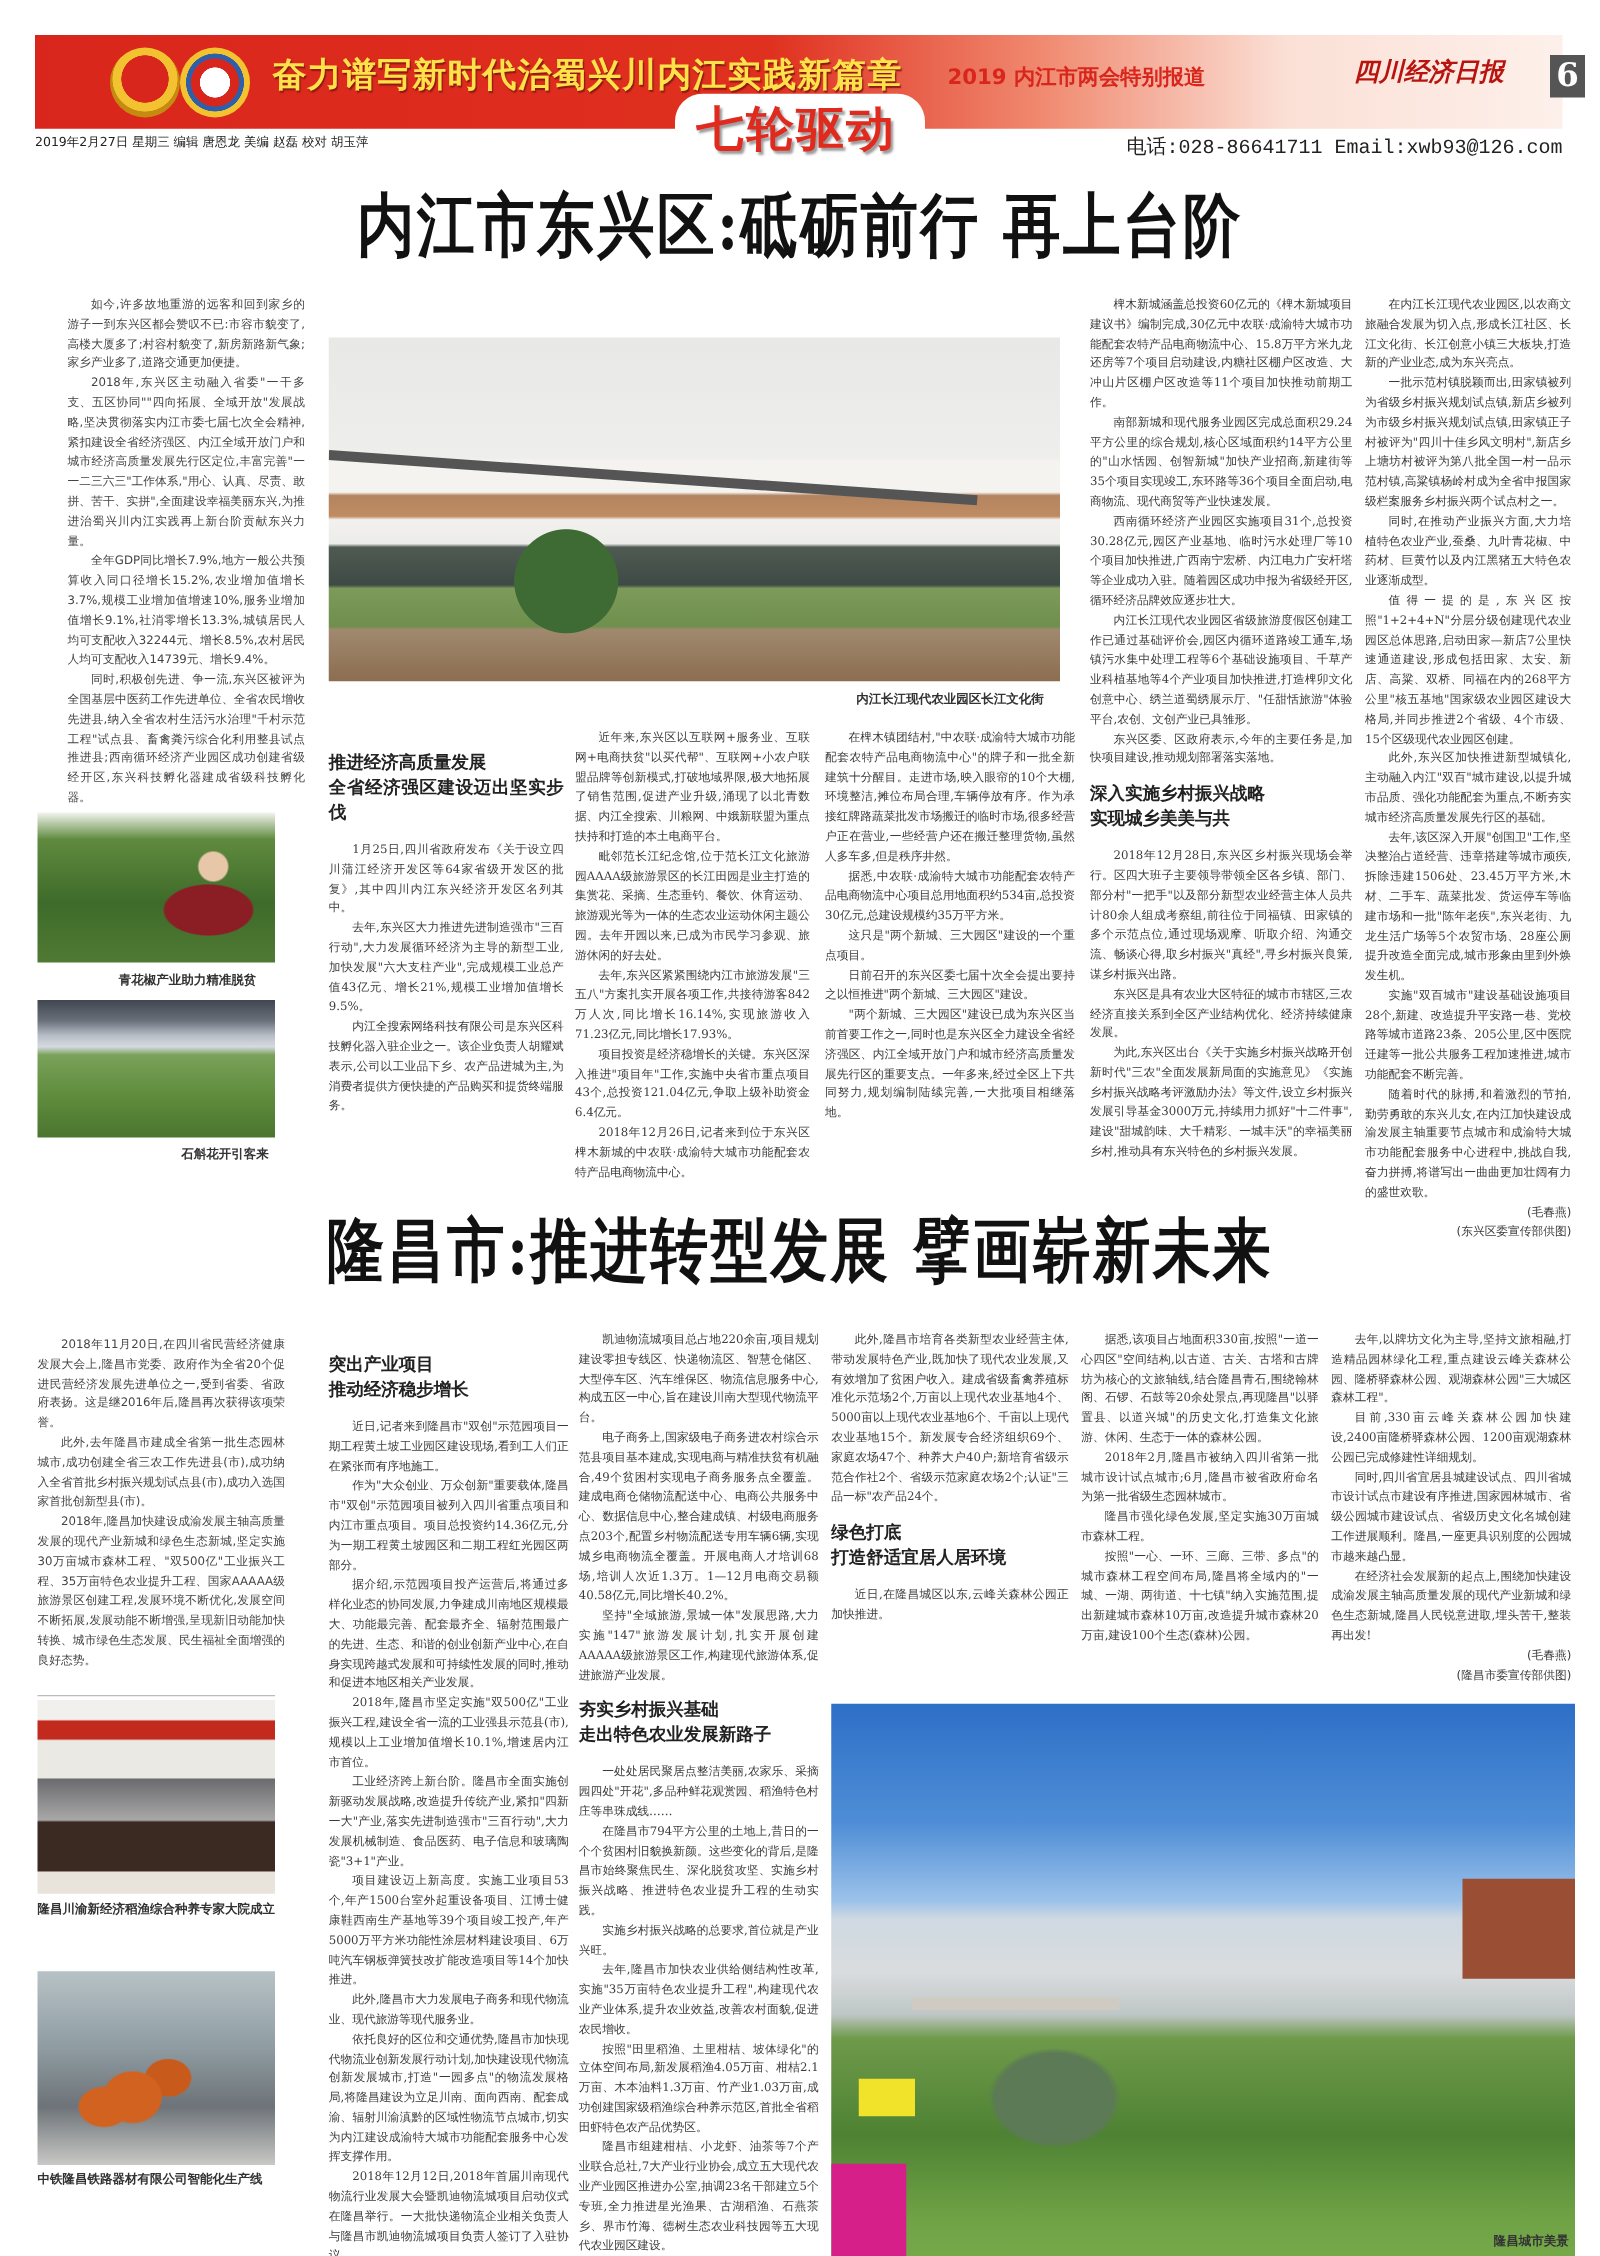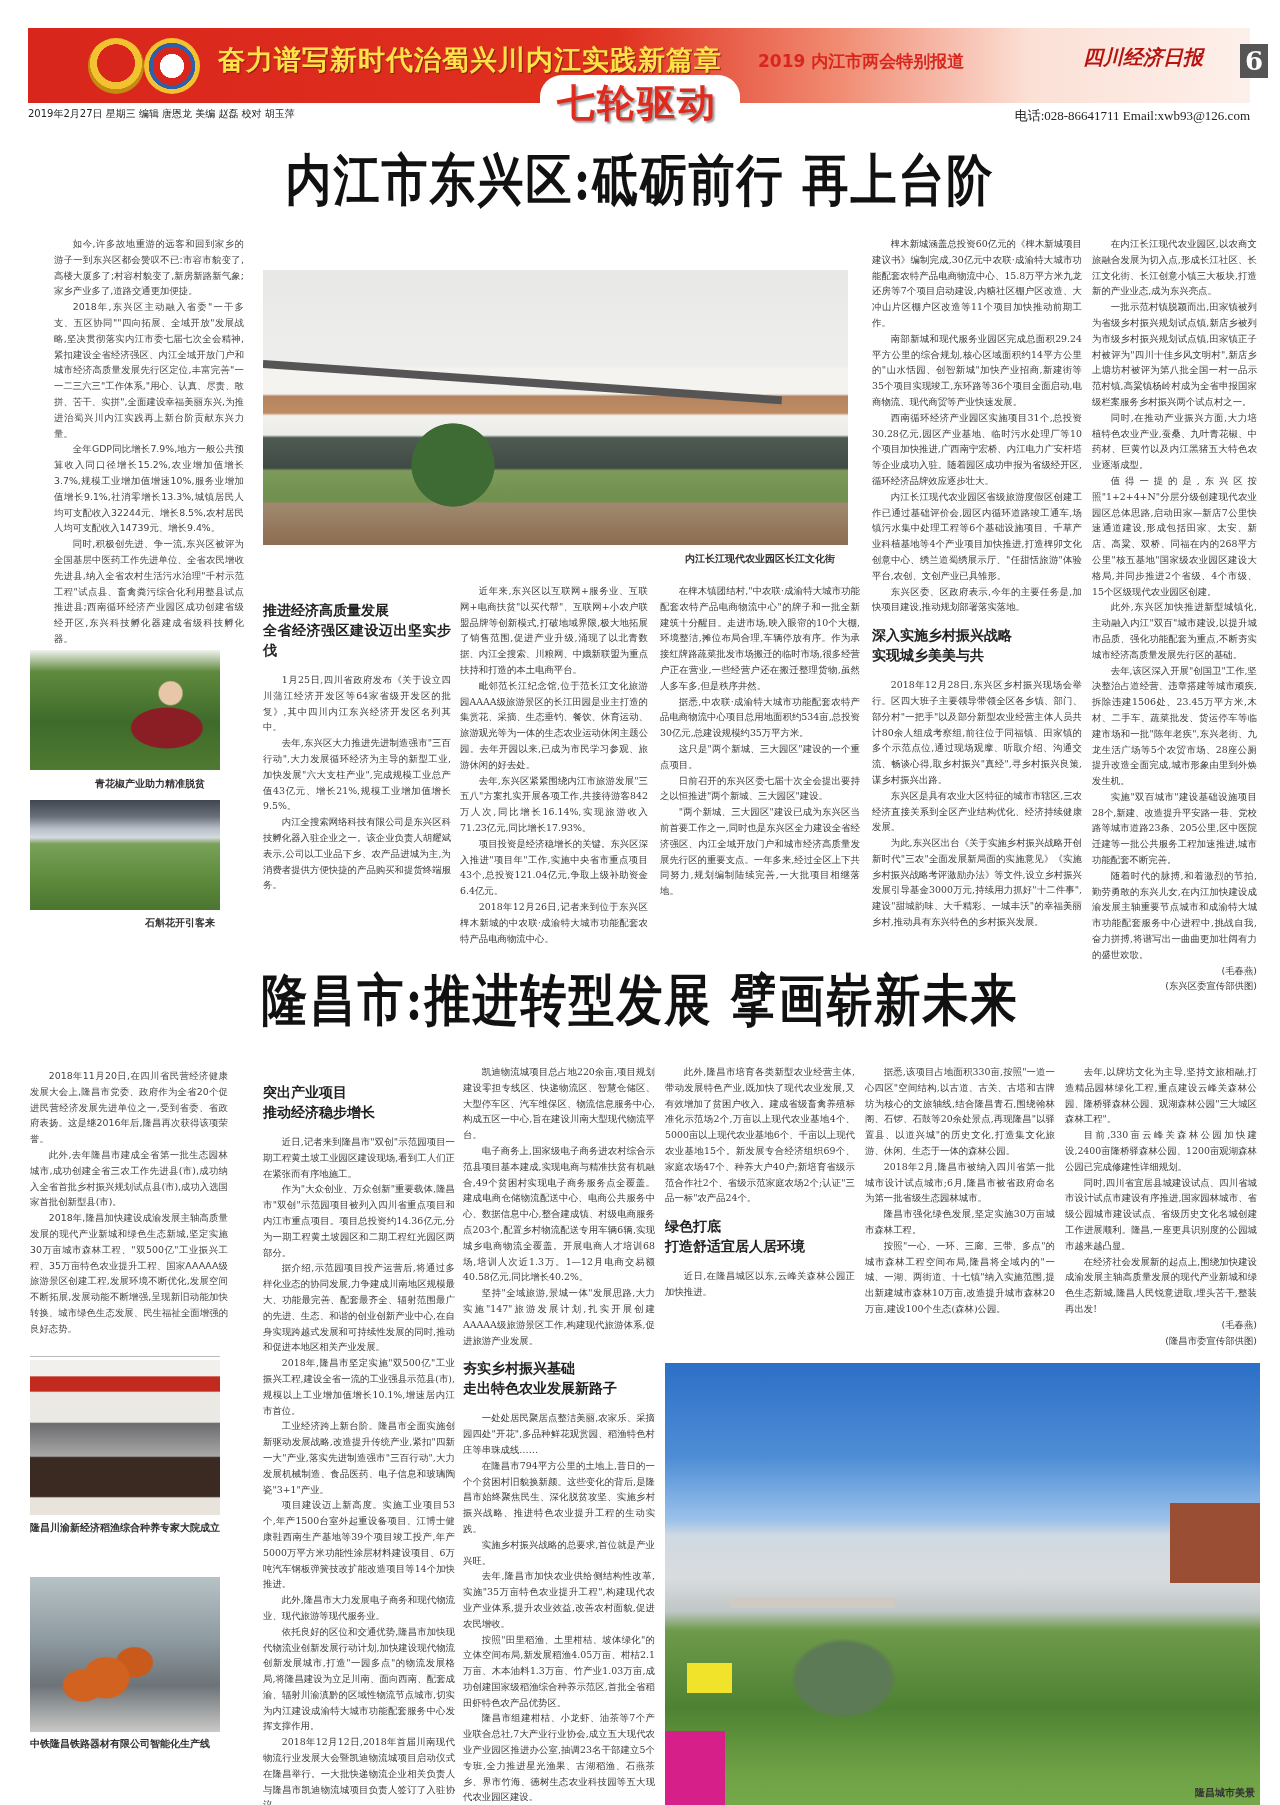--- a/index.html
+++ b/index.html
@@ -19,21 +19,21 @@
   .masthead { position: absolute; left: 1055px; top: 16px; font-family: Liberation Mono, monospace; font-style: italic;
     font-weight: bold; font-size: 20px; color: #b8140f; white-space: nowrap; }
   .page-num { position: absolute; left: 1212px; top: 16px; width: 28px; height: 34px; background: #555;
     color: #fff; font-family: "DejaVu Serif", serif; font-weight: bold; font-size: 26px; text-align: center; line-height: 34px; }
   .tab-box { position: absolute; left: 540px; top: 75px; width: 200px; height: 58px; background: #fff;
     border-radius: 22px 22px 0 0; }
   .tab-label { position: absolute; left: 557px; top: 78px; font-family: "DejaVu Sans", sans-serif; font-weight: bold;
     font-size: 38px; color: #e02a1e; letter-spacing: 2px; text-shadow: 2px 2px 2px #999; white-space: nowrap; }
 
   .dateline { position: absolute; left: 28px; top: 107px; font-family: "DejaVu Sans", sans-serif; font-size: 10px; color: #222; white-space: nowrap; }
-  .contact { position: absolute; right: 30px; top: 107px; font-family: Liberation Serif, serif; font-size: 13px; color: #222; white-space: nowrap; margin-left: 39px; }
+  .contact { position: absolute; right: 30px; top: 107px; font-family: Liberation Mono, monospace; font-size: 16px; color: #222; white-space: nowrap; margin-left: 39px; }
 
   
   .headline { position: absolute; left: 0; width: 1280px; text-align: center; font-family: "DejaVu Serif", serif;
     font-weight: bold; font-size: 46px; color: #111; letter-spacing: 2px; transform: scaleY(1.2); }
   .headline.h1 { top: 150px; }
   .headline.h2 { top: 970px; }
 
   
   .col { position: absolute; font-size: 9.4px; line-height: 15.8px; color: #3b3b3b; text-align: justify; }
   .col p { text-indent: 2em; }

